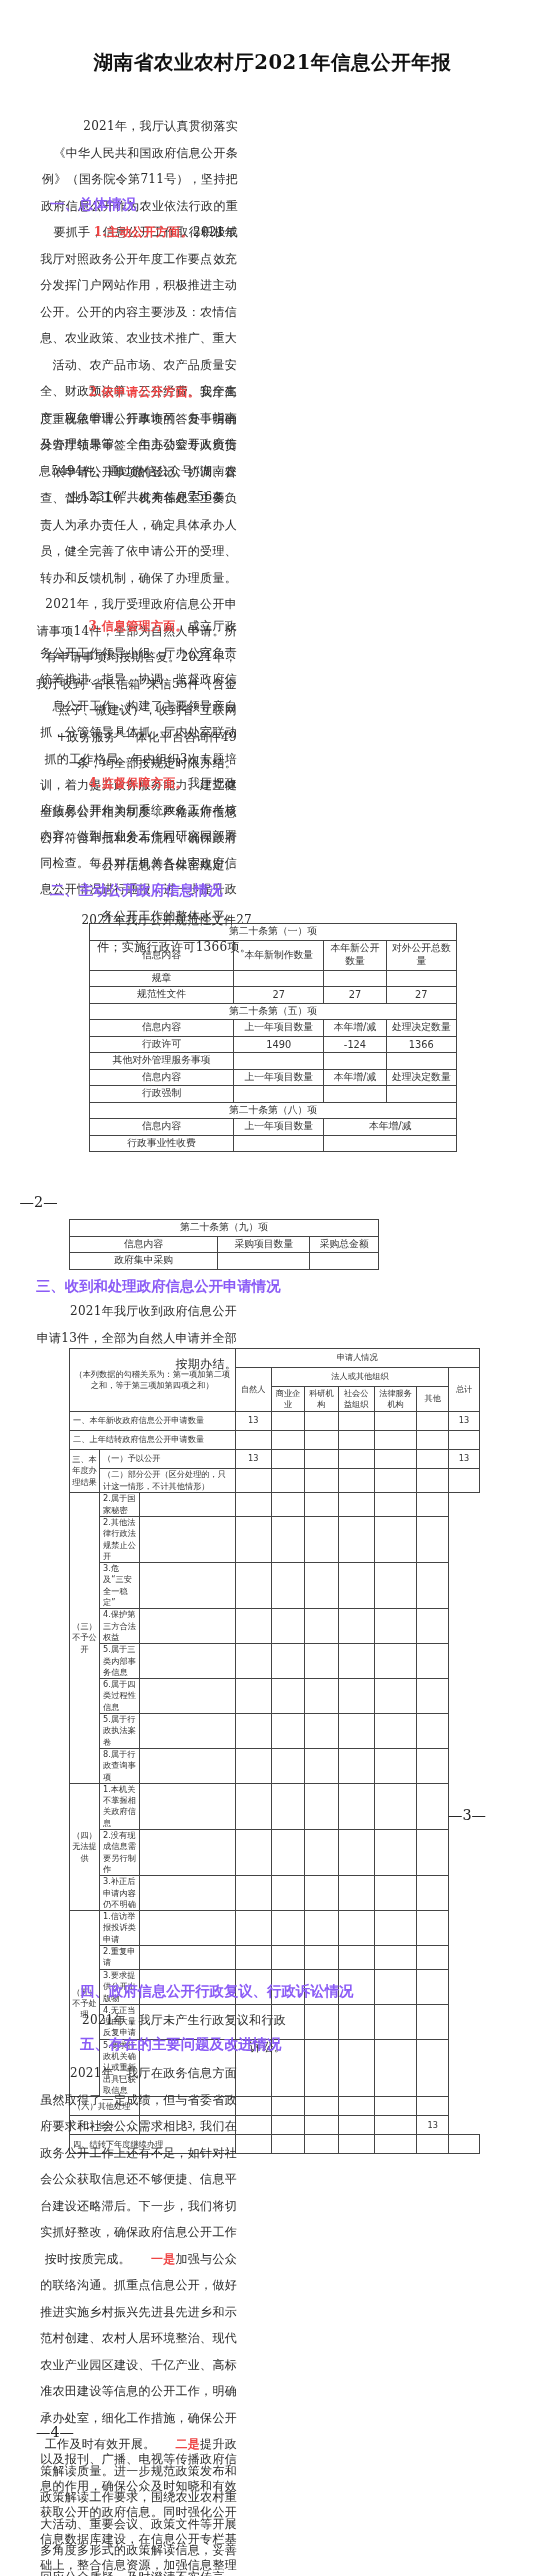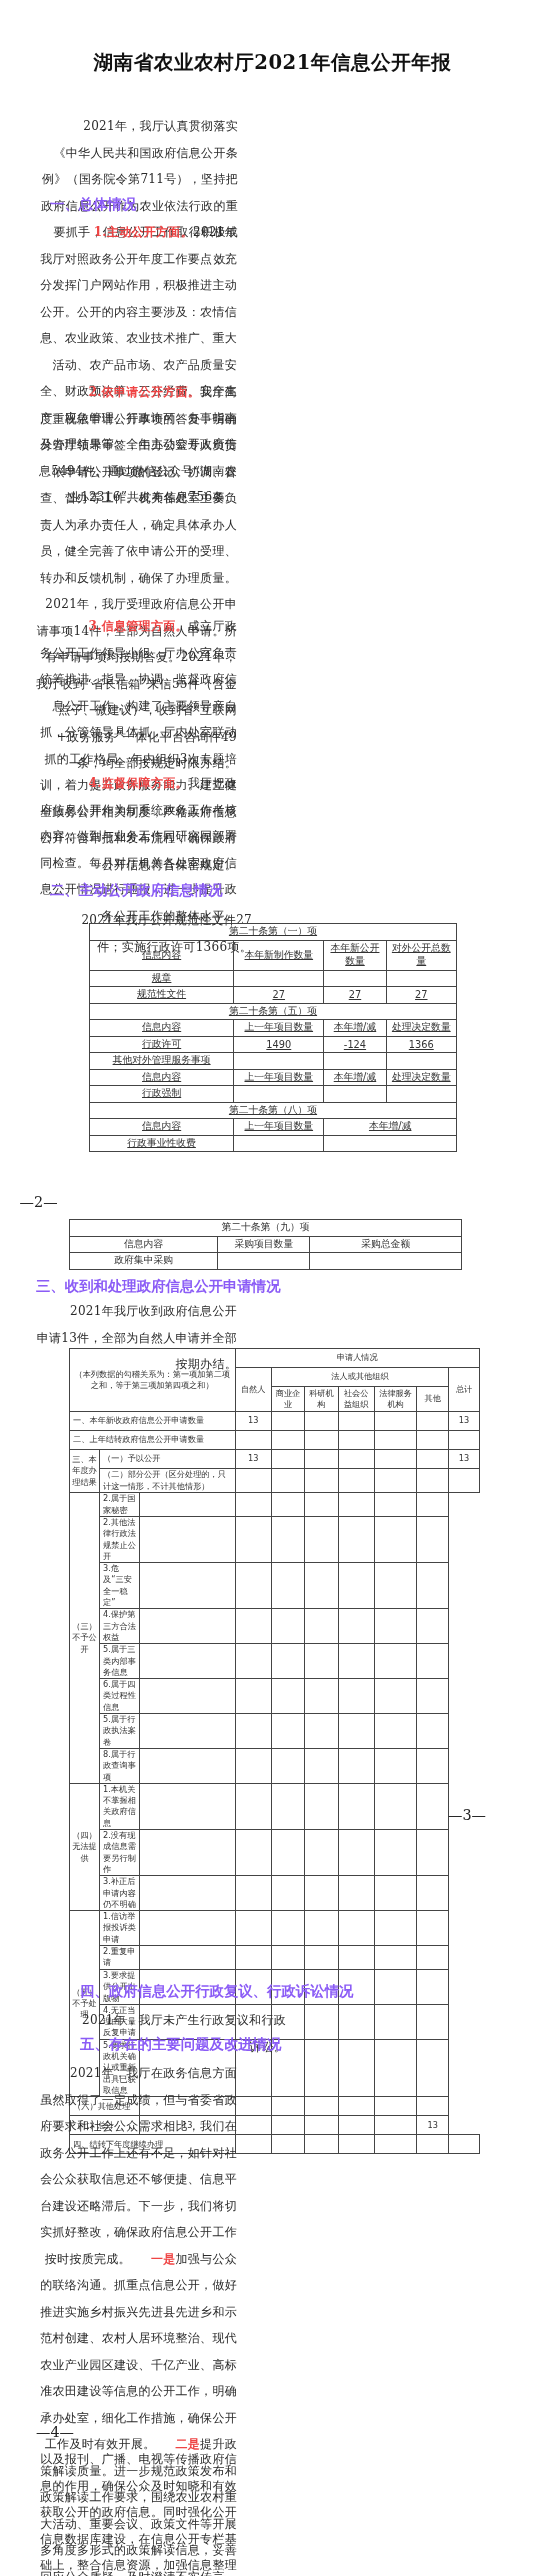--- a/index.html
+++ b/index.html
@@ -43,21 +43,21 @@
   <span class="lead">3.信息管理方面。</span><span>成立厅政务公开工作领导小组，厅办公室负责统筹推进、指导、协调、监督政府信息公开工作，构建了主要领导亲自抓，分管领导具体抓，厅内处室联动抓的工作格局。年内组织3次专题培训，着力提升政务服务能力。建立健全政务公开相关制度，严格政府信息公开符合审批和发布流程，确保政府公开信息符合保密规定。</span>
 </div>
 
 <div class="para indent" style="top:770px;">
   <span class="lead">4.监督保障方面。</span><span>我厅把政府信息公开作为厅系统政务工作考核内容，做到与业务工作同研究同部署同检查。每月对厅机关各处室政府信息公开情况进行通报，进一步提升政务公开工作的整体水平。</span>
 </div>
 
 <div class="h1" style="top:881px;">二、主动公开政府信息情况</div>
 <div class="para indent" style="top:907px;width:216px;">2021年我厅公开规范性文件27件；实施行政许可1366项。</div>
 
-<table class="t1" style="top:923px;left:89px;width:368px;text-decoration:underline;">
+<table class="t1" style="top:923px;left:89px;width:368px;">
   <tbody>
       <tr>
         <td colspan="4">第二十条第（一）项</td>
       </tr>
   <tr class="tall">
     <td style="width:139px">信息内容</td>
     <td style="width:85px">本年新制作数量</td>
     <td style="width:57px">本年新公开数量</td>
     <td>对外公开总数量</td>
   </tr>
@@ -117,21 +117,21 @@
   <tr>
     <td>行政事业性收费</td>
     <td></td>
     <td colspan="2"></td>
   </tr>
 </tbody>
   </table>
 
 <div class="pagenum" style="top:1194px;left:19.6px;">—2—</div>
 
-<table class="t1" style="top:1219px;left:69px;width:393px;">
+<table class="t1" style="top:1219px;left:69px;width:310px;">
   <tbody>
       <tr>
         <td colspan="3">第二十条第（九）项</td>
       </tr>
   <tr>
     <td style="width:143px">信息内容</td>
     <td style="width:87px">采购项目数量</td>
     <td>采购总金额</td>
   </tr>
   <tr>

